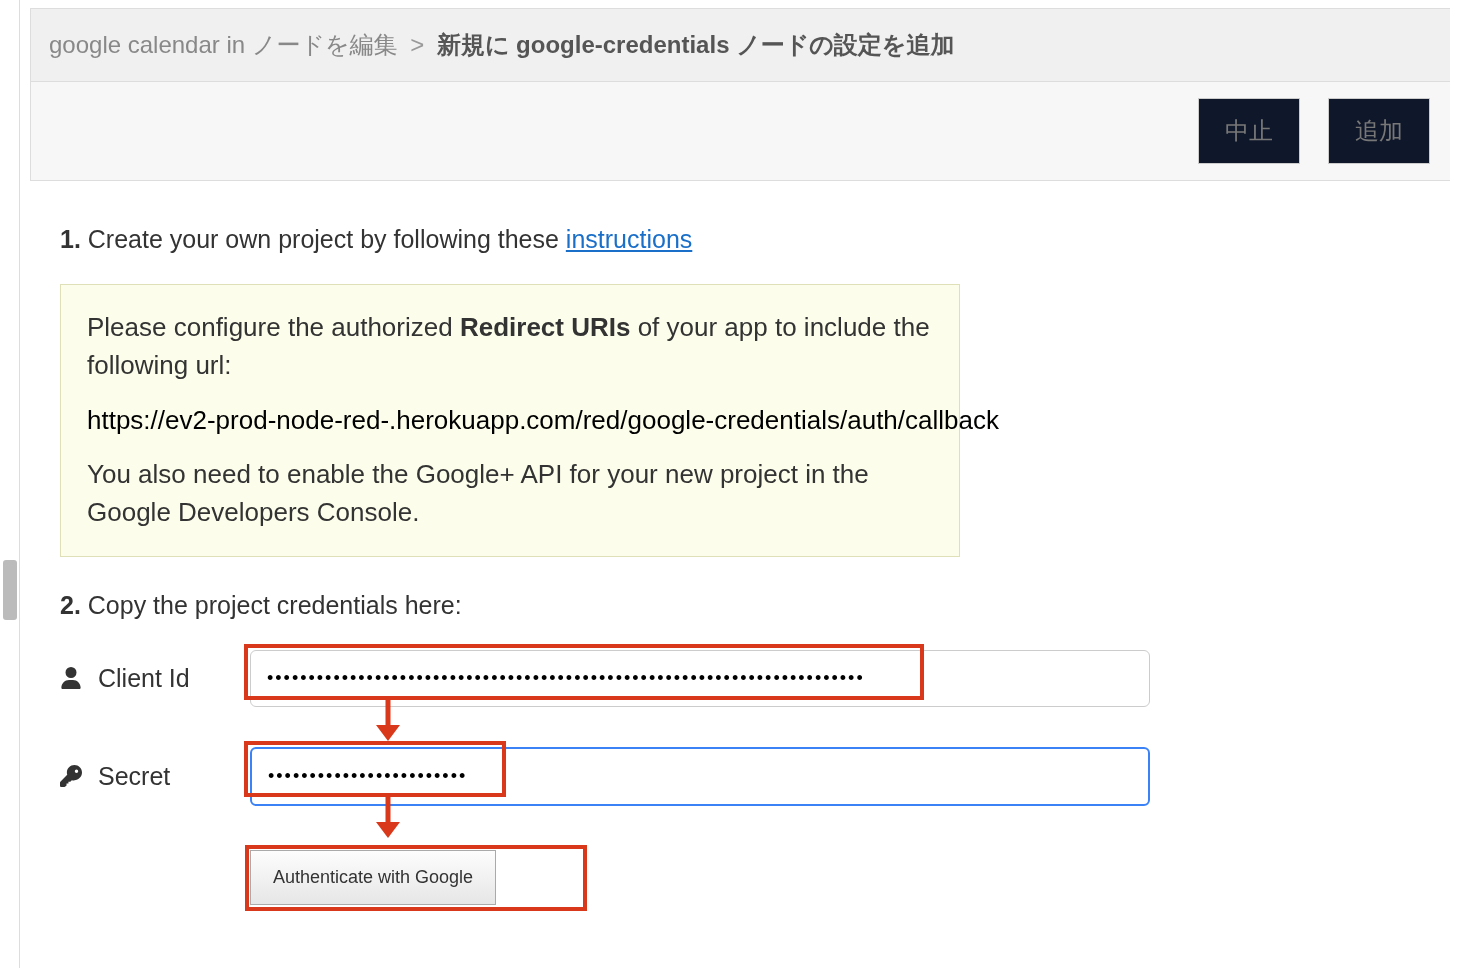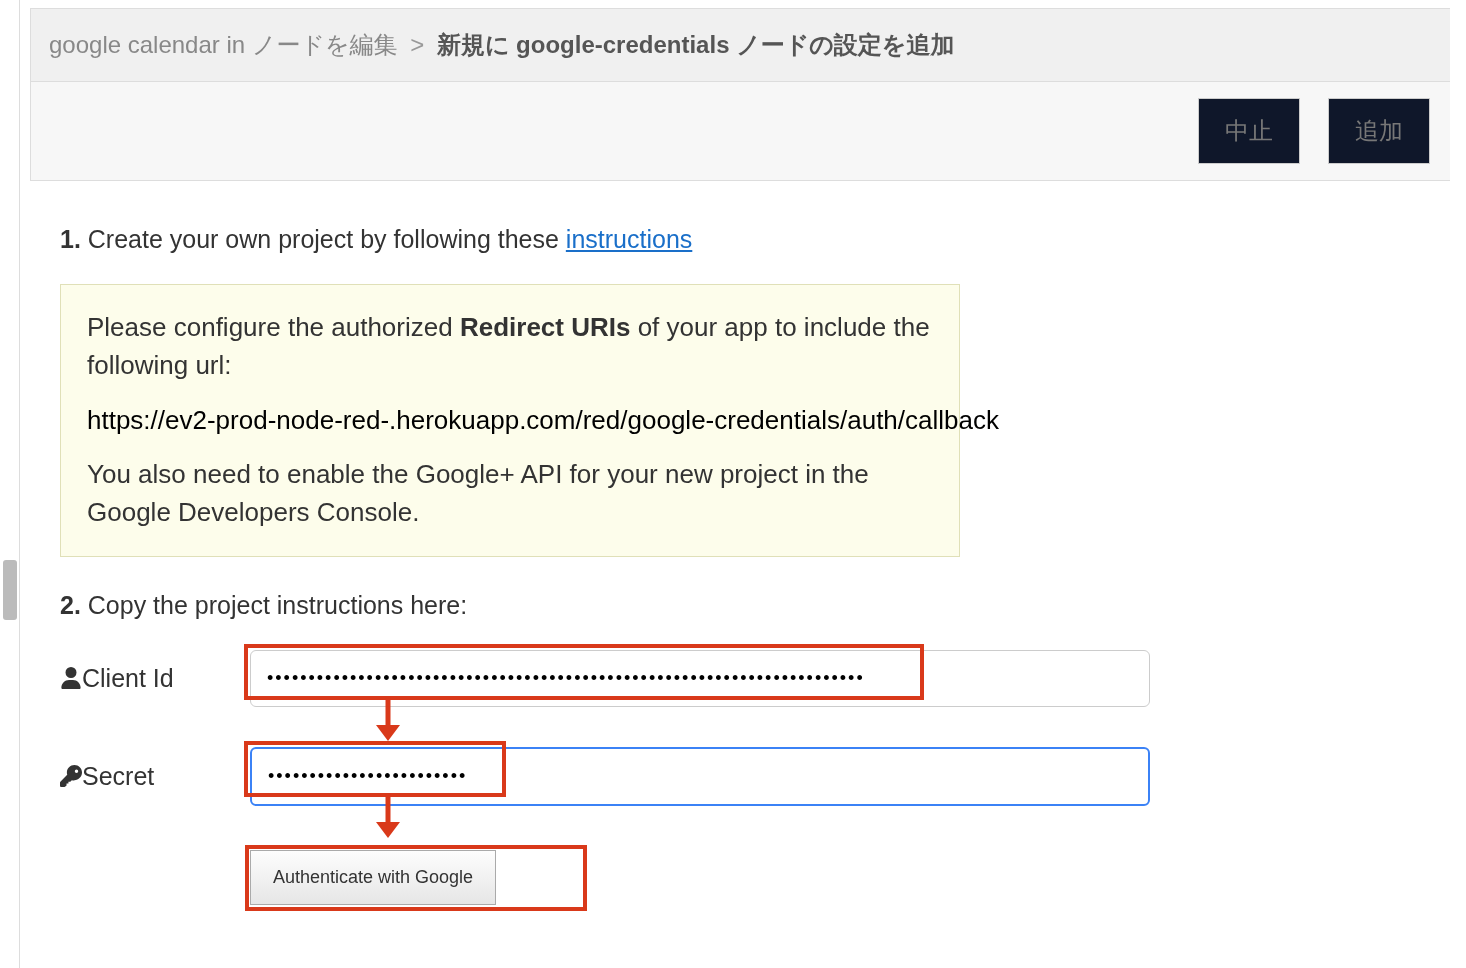--- a/index.html
+++ b/index.html
@@ -56,21 +56,21 @@
       font-size: 26px;
       line-height: 1.45;
       margin: 0 0 34px 0;
       max-width: 900px;
     }
     .instruct-box .bold { font-weight: 700; }
     .url-row { margin: 16px -26px 16px 0; font-size: 26px; color: #000000; display: flex; align-items: center; white-space: nowrap; }
     .url-row .redact { display: inline-block; width: 200px; height: 40px; background: #d9391a; vertical-align: middle; }
     .url-row .u { font-family: inherit; }
     .form-row { display: flex; align-items: center; margin-top: 16px; }
-    .label { width: 190px; display: flex; align-items: center; gap: 0; font-size: 25px; color: #333; }
+    .label { width: 190px; display: flex; align-items: center; gap: 16px; font-size: 25px; color: #333; }
     .label svg { width: 22px; height: 22px; fill: #333; }
     .input-wrap { position: relative; flex: 1; max-width: 900px; }
     input[type="password"] {
       width: 100%;
       font-size: 18px;
       padding: 17px 16px;
       border: 1px solid #ccc;
       border-radius: 6px;
       font-family: inherit;
       letter-spacing: 2px;
@@ -127,21 +127,21 @@
       <div class="url-row">
         <span class="u">https://ev2-prod-node-red-</span>
           <span class="redact"></span>
           <span class="u">.herokuapp.com/red/google-credentials/auth/callback</span>
       </div>
       <div>You also need to enable the Google+ API for your new project in the Google Developers Console.</div>
     </div>
 
     <div class="step">
       <span class="num">2.</span>
-      <span>Copy the project instructions here:</span>
+      <span>Copy the project credentials here:</span>
     </div>
 
     <div class="form-row">
       <div class="label">
         <svg viewBox="0 0 448 512">
             <path d="M224 256A128 128 0 1 0 224 0a128 128 0 0 0 0 256zm-45 48C80 304 0 384 0 483c0 16 13 29 29 29h390c16 0 29-13 29-29 0-99-80-179-179-179h-90z"></path>
           </svg>
         <span>Client Id</span>
       </div>
       <div class="input-wrap">

